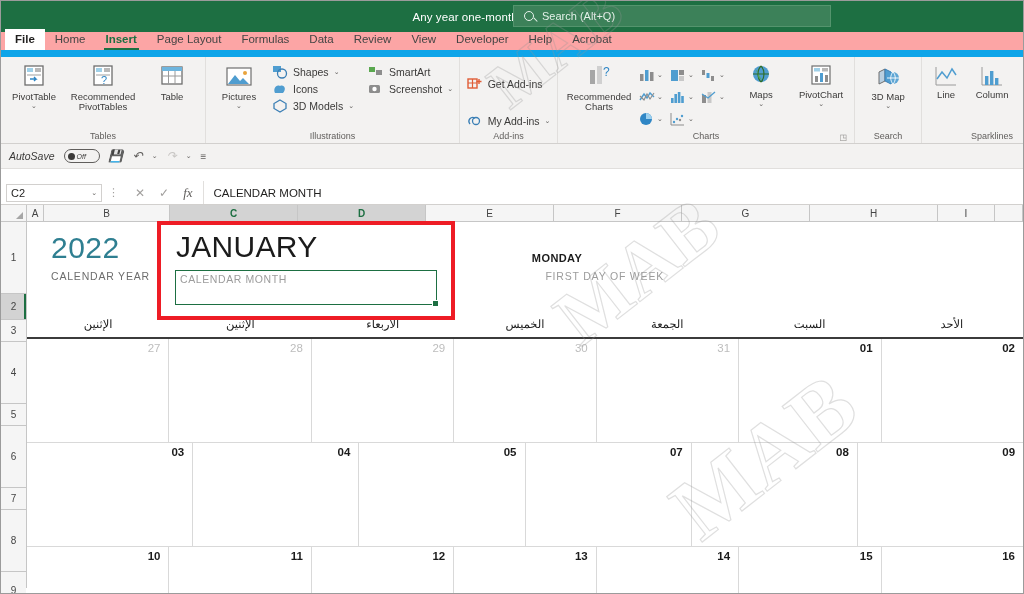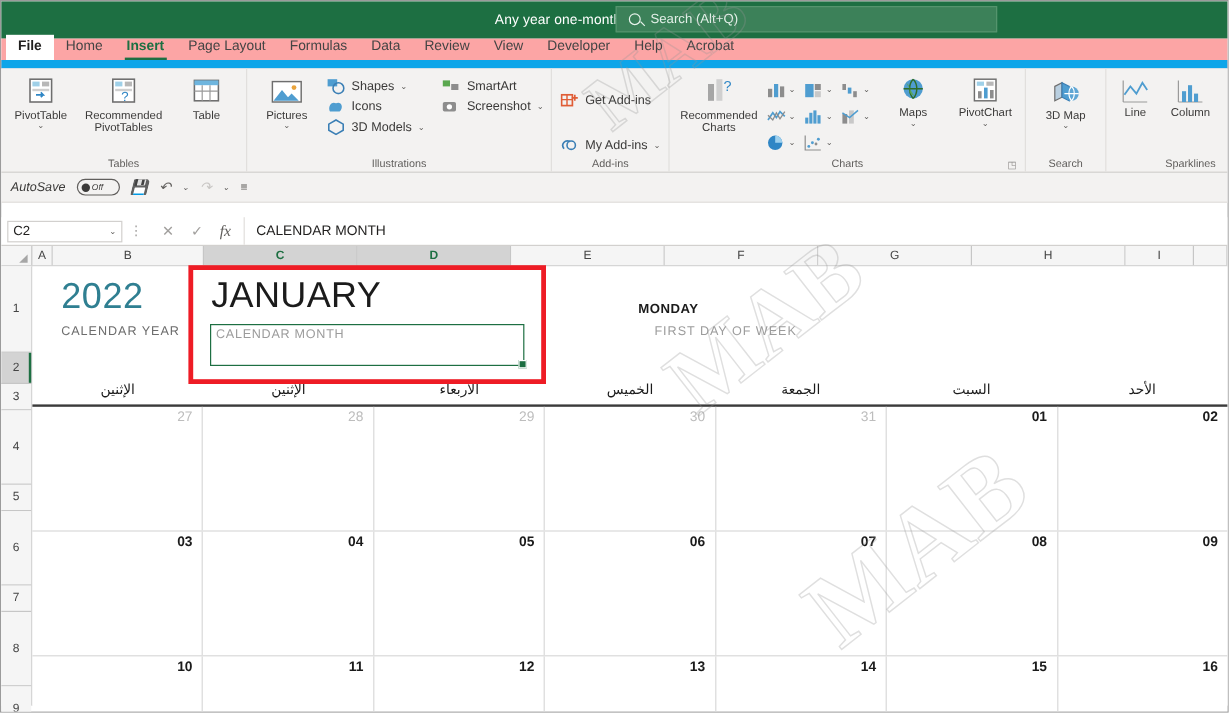--- a/index.html
+++ b/index.html
@@ -628,21 +628,20 @@
             <div class="cal-cell other">29</div>
             <div class="cal-cell other">30</div>
             <div class="cal-cell other">31</div>
             <div class="cal-cell">01</div>
             <div class="cal-cell">02</div>
           </div>
           <div class="cal-row">
             <div class="cal-cell">03</div>
             <div class="cal-cell">04</div>
             <div class="cal-cell">05</div>
-            <div class="cal-cell">06</div>
             <div class="cal-cell">07</div>
             <div class="cal-cell">08</div>
             <div class="cal-cell">09</div>
           </div>
           <div class="cal-row">
             <div class="cal-cell">10</div>
             <div class="cal-cell">11</div>
             <div class="cal-cell">12</div>
             <div class="cal-cell">13</div>
             <div class="cal-cell">14</div>

